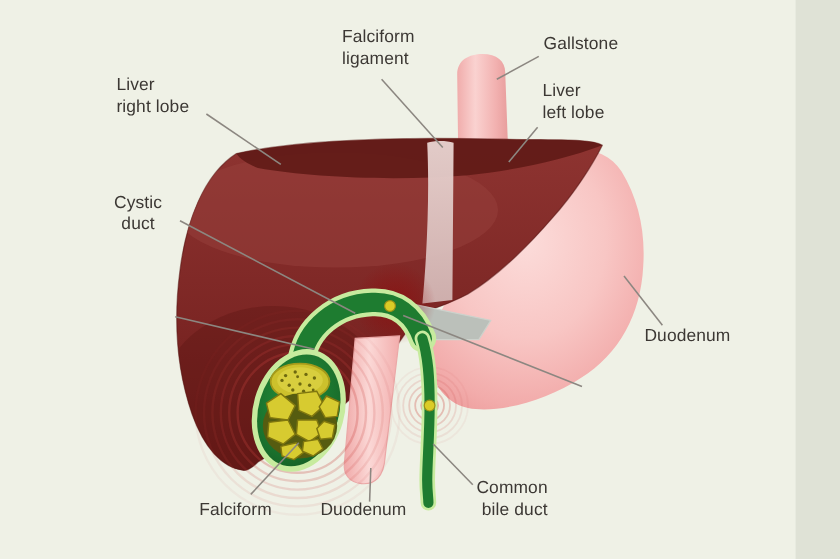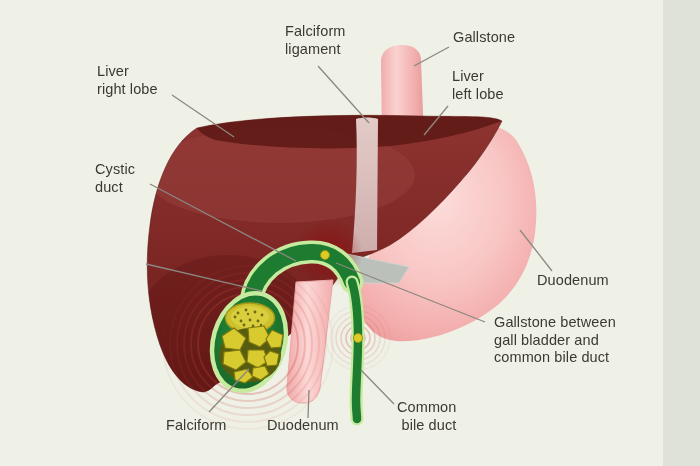--- a/index.html
+++ b/index.html
@@ -178,24 +178,21 @@
     </g>
   </svg>
 
   <div class="label" style="left:285px;top:23px;">Falciform
 ligament</div>
   <div class="label" style="left:453px;top:29px;">Gallstone</div>
   <div class="label" style="left:97px;top:63px;">Liver
 right lobe</div>
   <div class="label" style="left:452px;top:68px;">Liver
 left lobe</div>
-  <div class="label" style="left:95px;top:161px;">Cystic
+  <div class="label" style="left:95px;top:161px;text-align:center;">Cystic
 duct</div>
   <div class="label" style="left:537px;top:272px;">Duodenum</div>
-  <div class="label" style="left:494px;top:314px;">Gallstone between
-gall bladder and
-common bile duct</div>
   <div class="label" style="left:166px;top:417px;">Falciform</div>
   <div class="label" style="left:267px;top:417px;">Duodenum</div>
   <div class="label" style="left:397px;top:399px;text-align:right;">Common
 bile duct</div>
 
 </div>
 
 </body></html>

